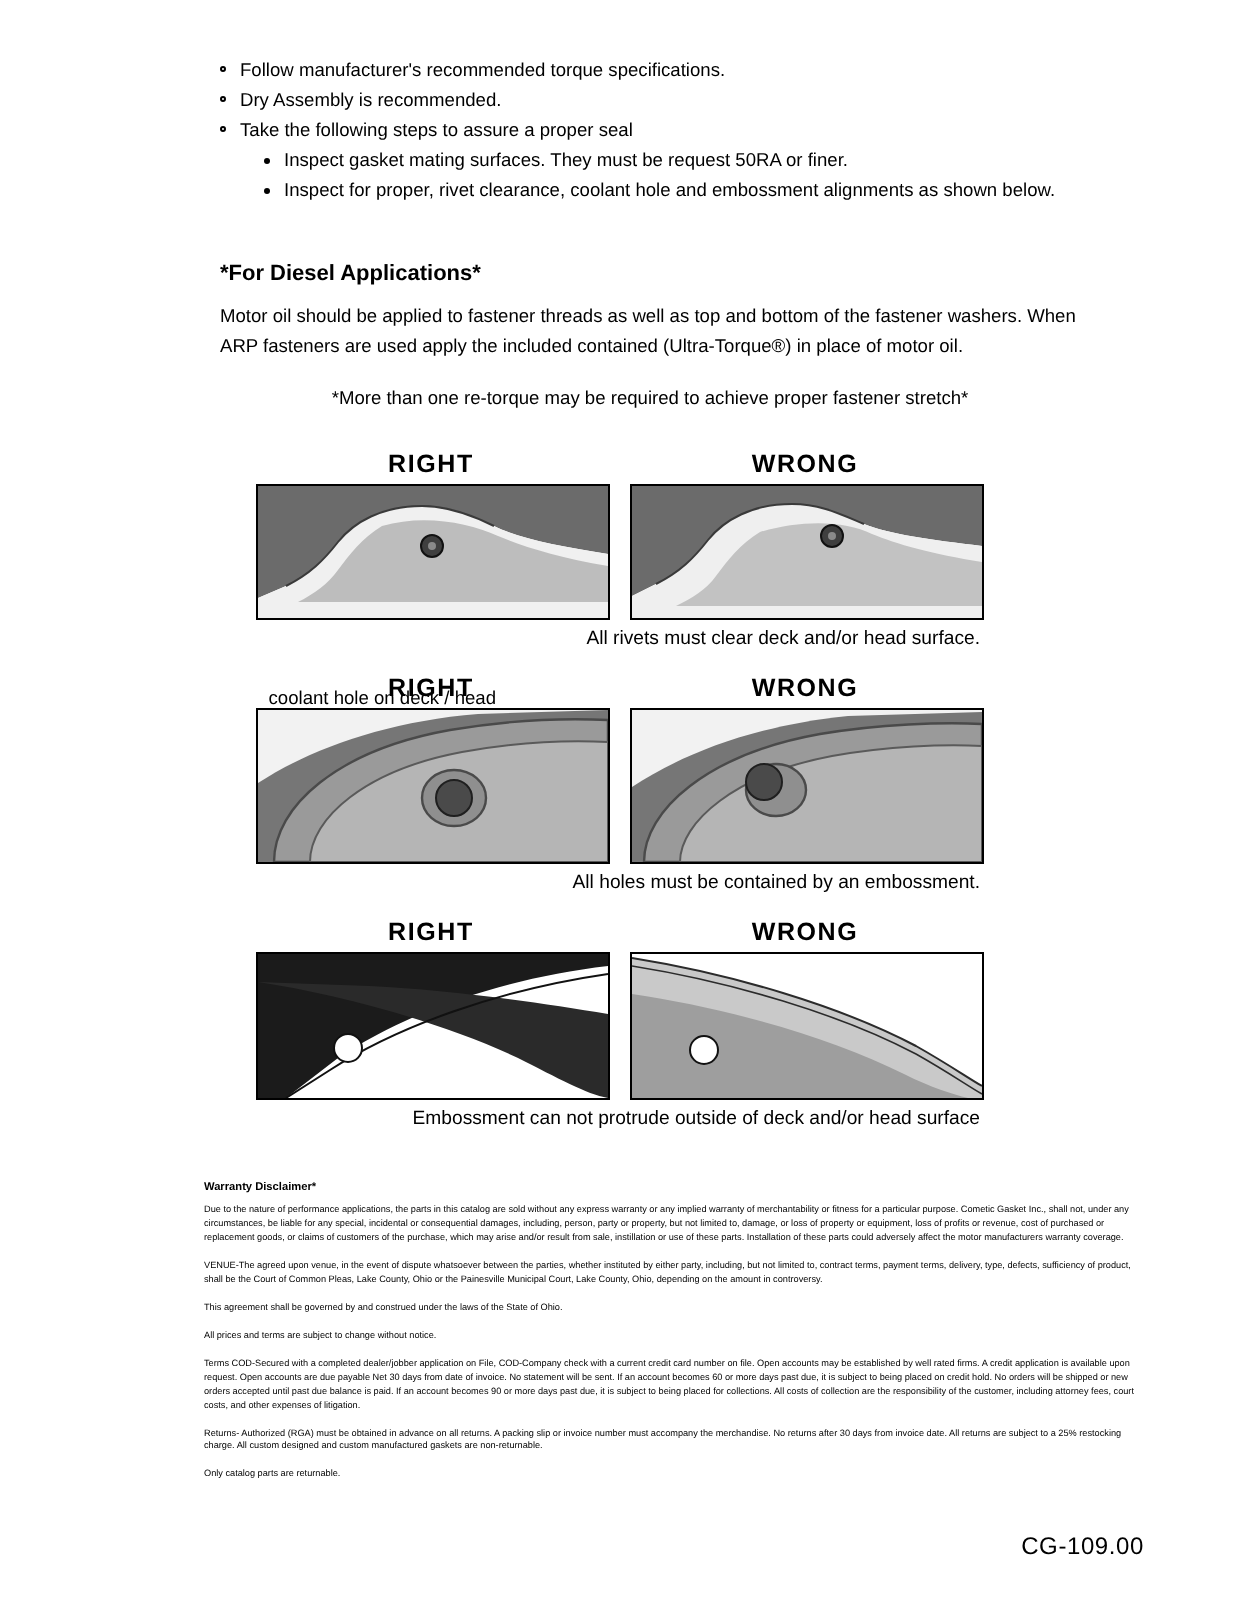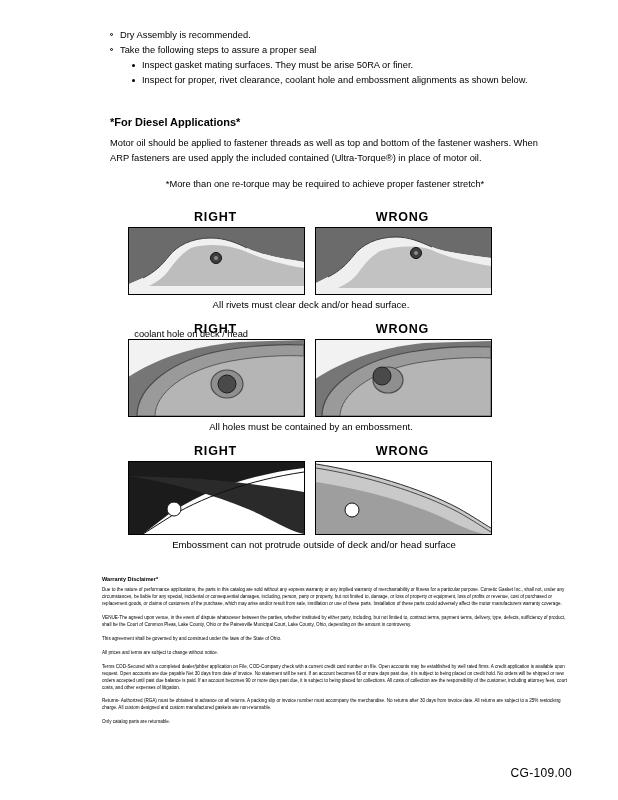--- a/index.html
+++ b/index.html
@@ -115,21 +115,21 @@
   }
   .fig-box.tall {
     height: 76px;
   }
   .fig-box.tall2 {
     height: 72px;
   }
   .caption {
     font-size: 9.6px;
     margin: 4px 0 0 0;
-    text-align: center;
+    text-align: right;
     padding-left: 4px;
   }
   .cap-wrap {
     width: 362px;
     margin: 3px auto 0 auto;
   }
   .cap-wrap.indent {
     padding-left: 6px;
     box-sizing: border-box;
   }
@@ -170,25 +170,26 @@
   }
   svg { display: block; }
 </style>
 </head>
 <body>
 
 <div class="page">
 
 
   <ul class="bullets">
+    <li>Follow manufacturer's recommended torque specifications.</li>
     <li>Dry Assembly is recommended.</li>
     <li>
       <span>Take the following steps to assure a proper seal</span>
       <ul class="sublist">
-        <li>Inspect gasket mating surfaces.  They must be arise 50RA or finer.</li>
+        <li>Inspect gasket mating surfaces.  They must be request 50RA or finer.</li>
         <li>Inspect for proper, rivet clearance, coolant hole and embossment alignments as shown below.</li>
       </ul>
     </li>
   </ul>
 
   <h2 class="subtitle">*For Diesel Applications*</h2>
 
   <p class="para">Motor oil should be applied to fastener threads as well as top and bottom of the fastener washers. When ARP fasteners are used apply the included contained (Ultra-Torque®) in place of motor oil.</p>
   <p class="para last">*More than one re-torque may be required to achieve proper fastener stretch*</p>
 

